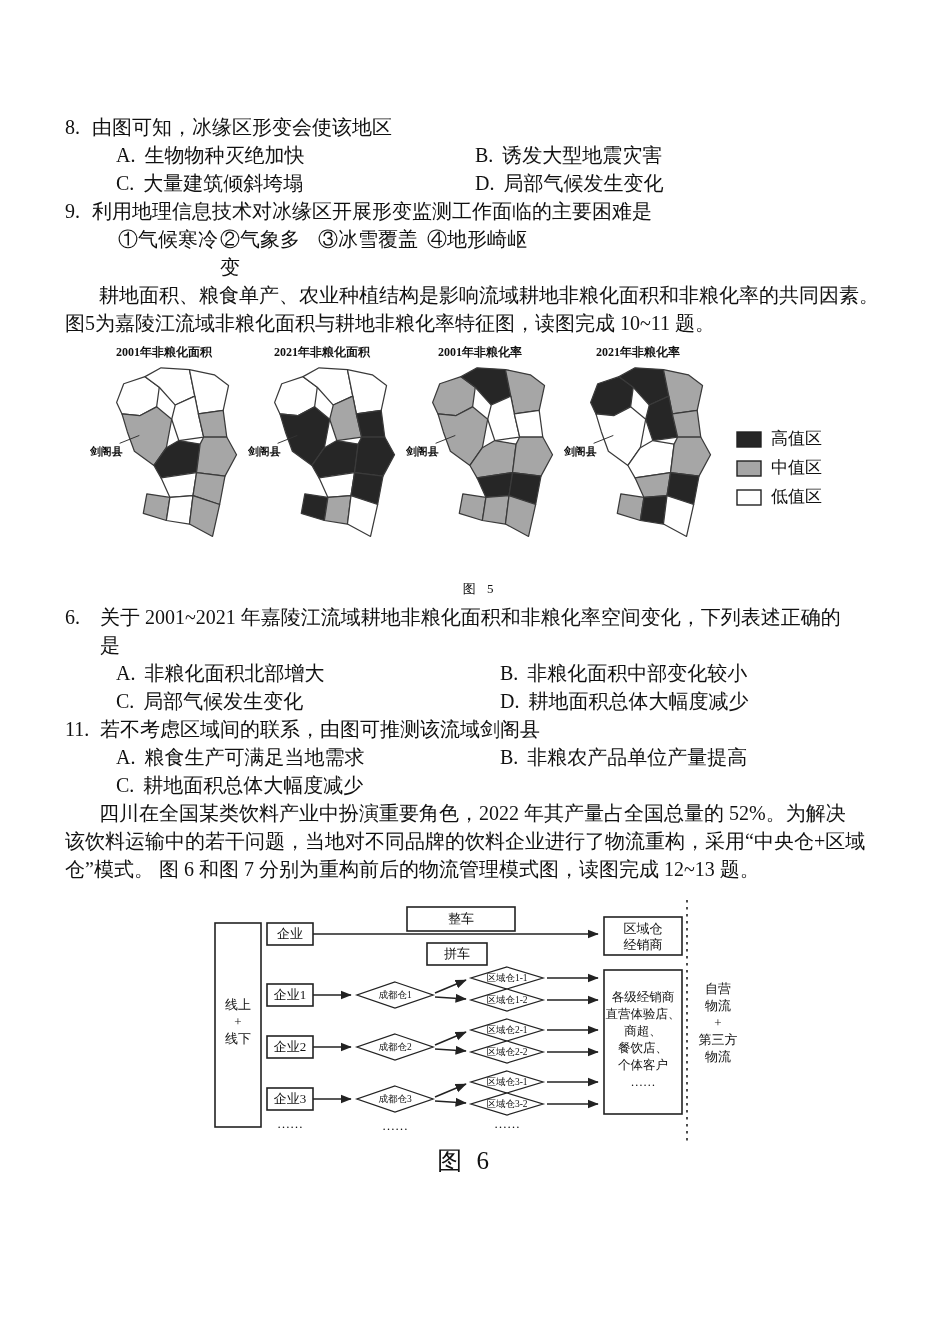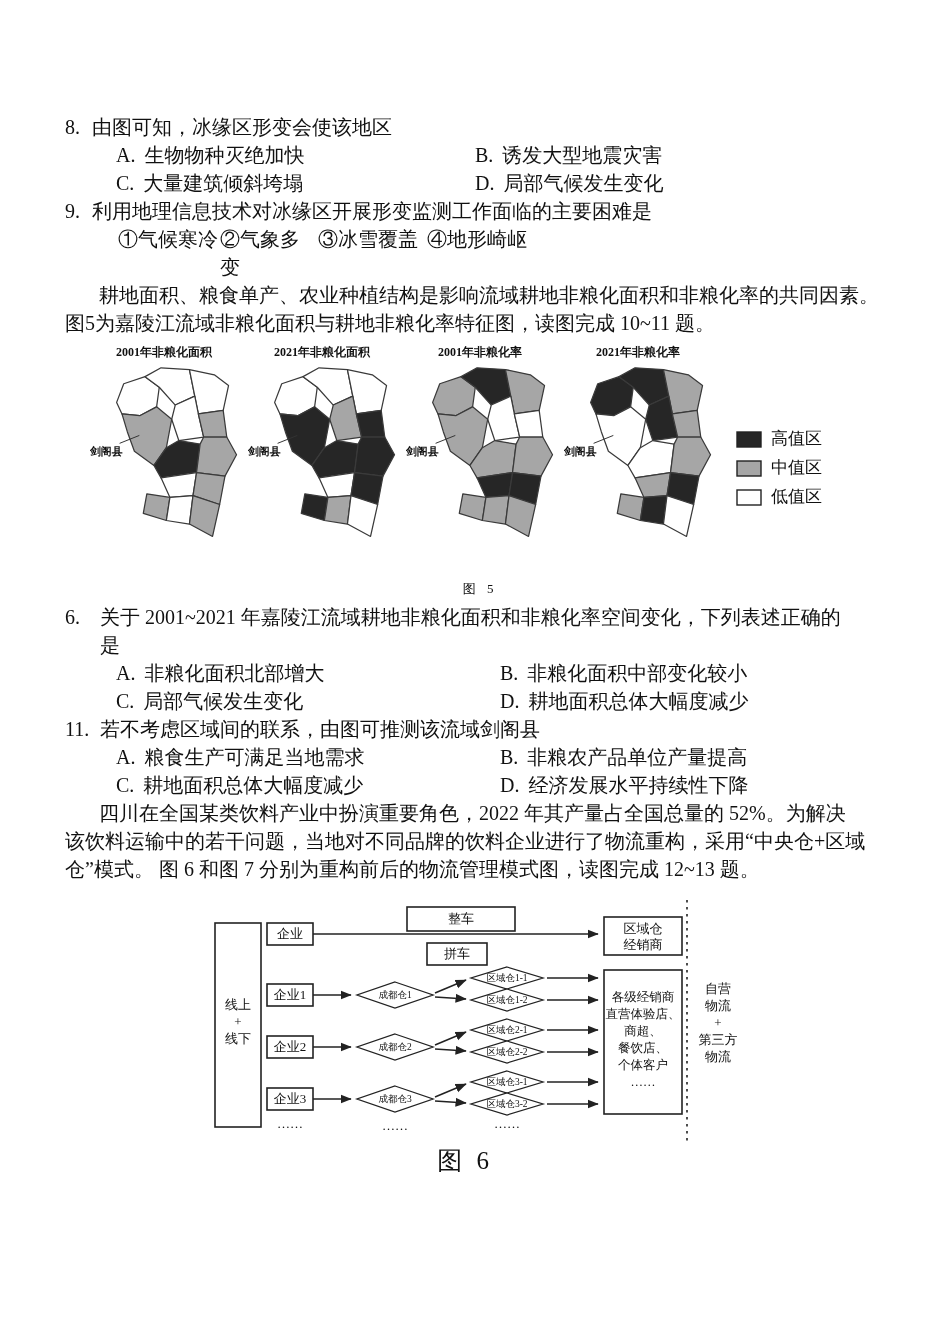--- a/index.html
+++ b/index.html
@@ -224,21 +224,20 @@
     <div class="qrow">
       <span class="qnum qnum-lg">11.</span>
       <span>若不考虑区域间的联系，由图可推测该流域剑阁县</span>
     </div>
     <div class="opts wide">
       <span class="o1"><span class="olabel">A.</span><span>粮食生产可满足当地需求</span></span>
       <span><span class="olabel">B.</span><span>非粮农产品单位产量提高</span></span>
     </div>
     <div class="opts wide">
       <span class="o1"><span class="olabel">C.</span><span>耕地面积总体大幅度减少</span></span>
-      <span><span class="olabel">D.</span><span>经济发展水平持续性下降</span></span>
     </div>
 
     <div class="para">
       <div class="indent">四川在全国某类饮料产业中扮演重要角色，2022 年其产量占全国总量的 52%。为解决</div>
       <div>该饮料运输中的若干问题，当地对不同品牌的饮料企业进行了物流重构，采用“中央仓+区域</div>
       <div>仓”模式。 图 6 和图 7 分别为重构前后的物流管理模式图，读图完成 12~13 题。</div>
     </div>
 
     <div class="figure6">
       <svg class="flow" viewBox="0 0 570 250" width="570" height="250">

